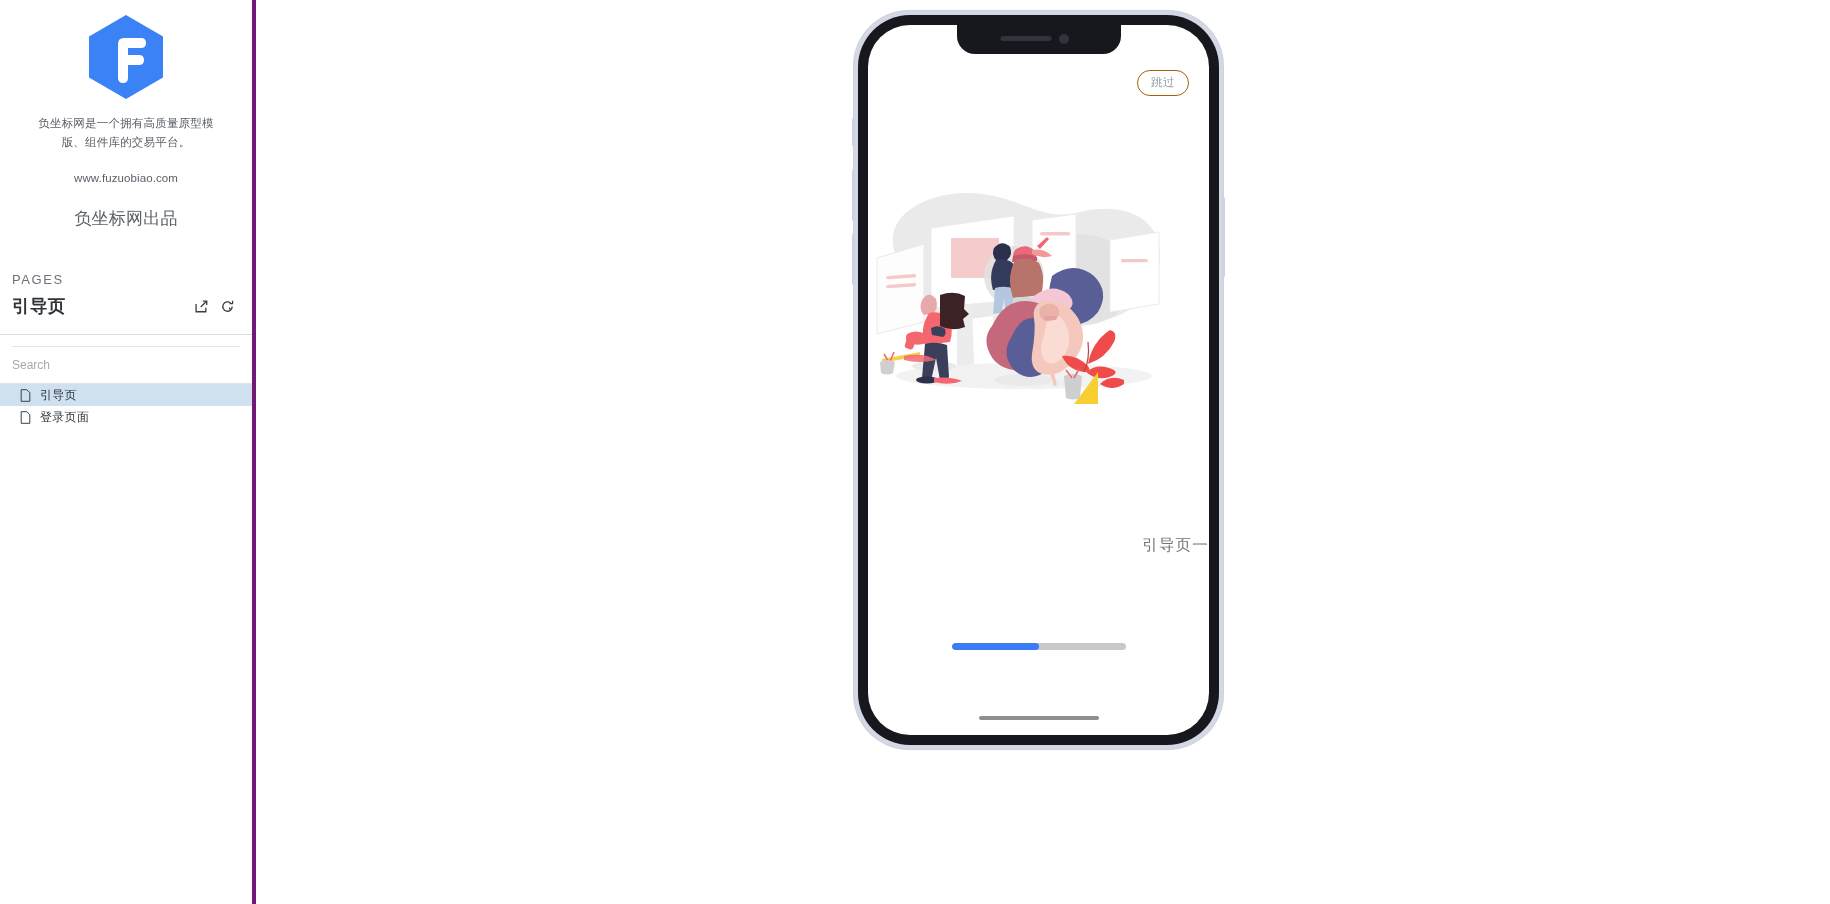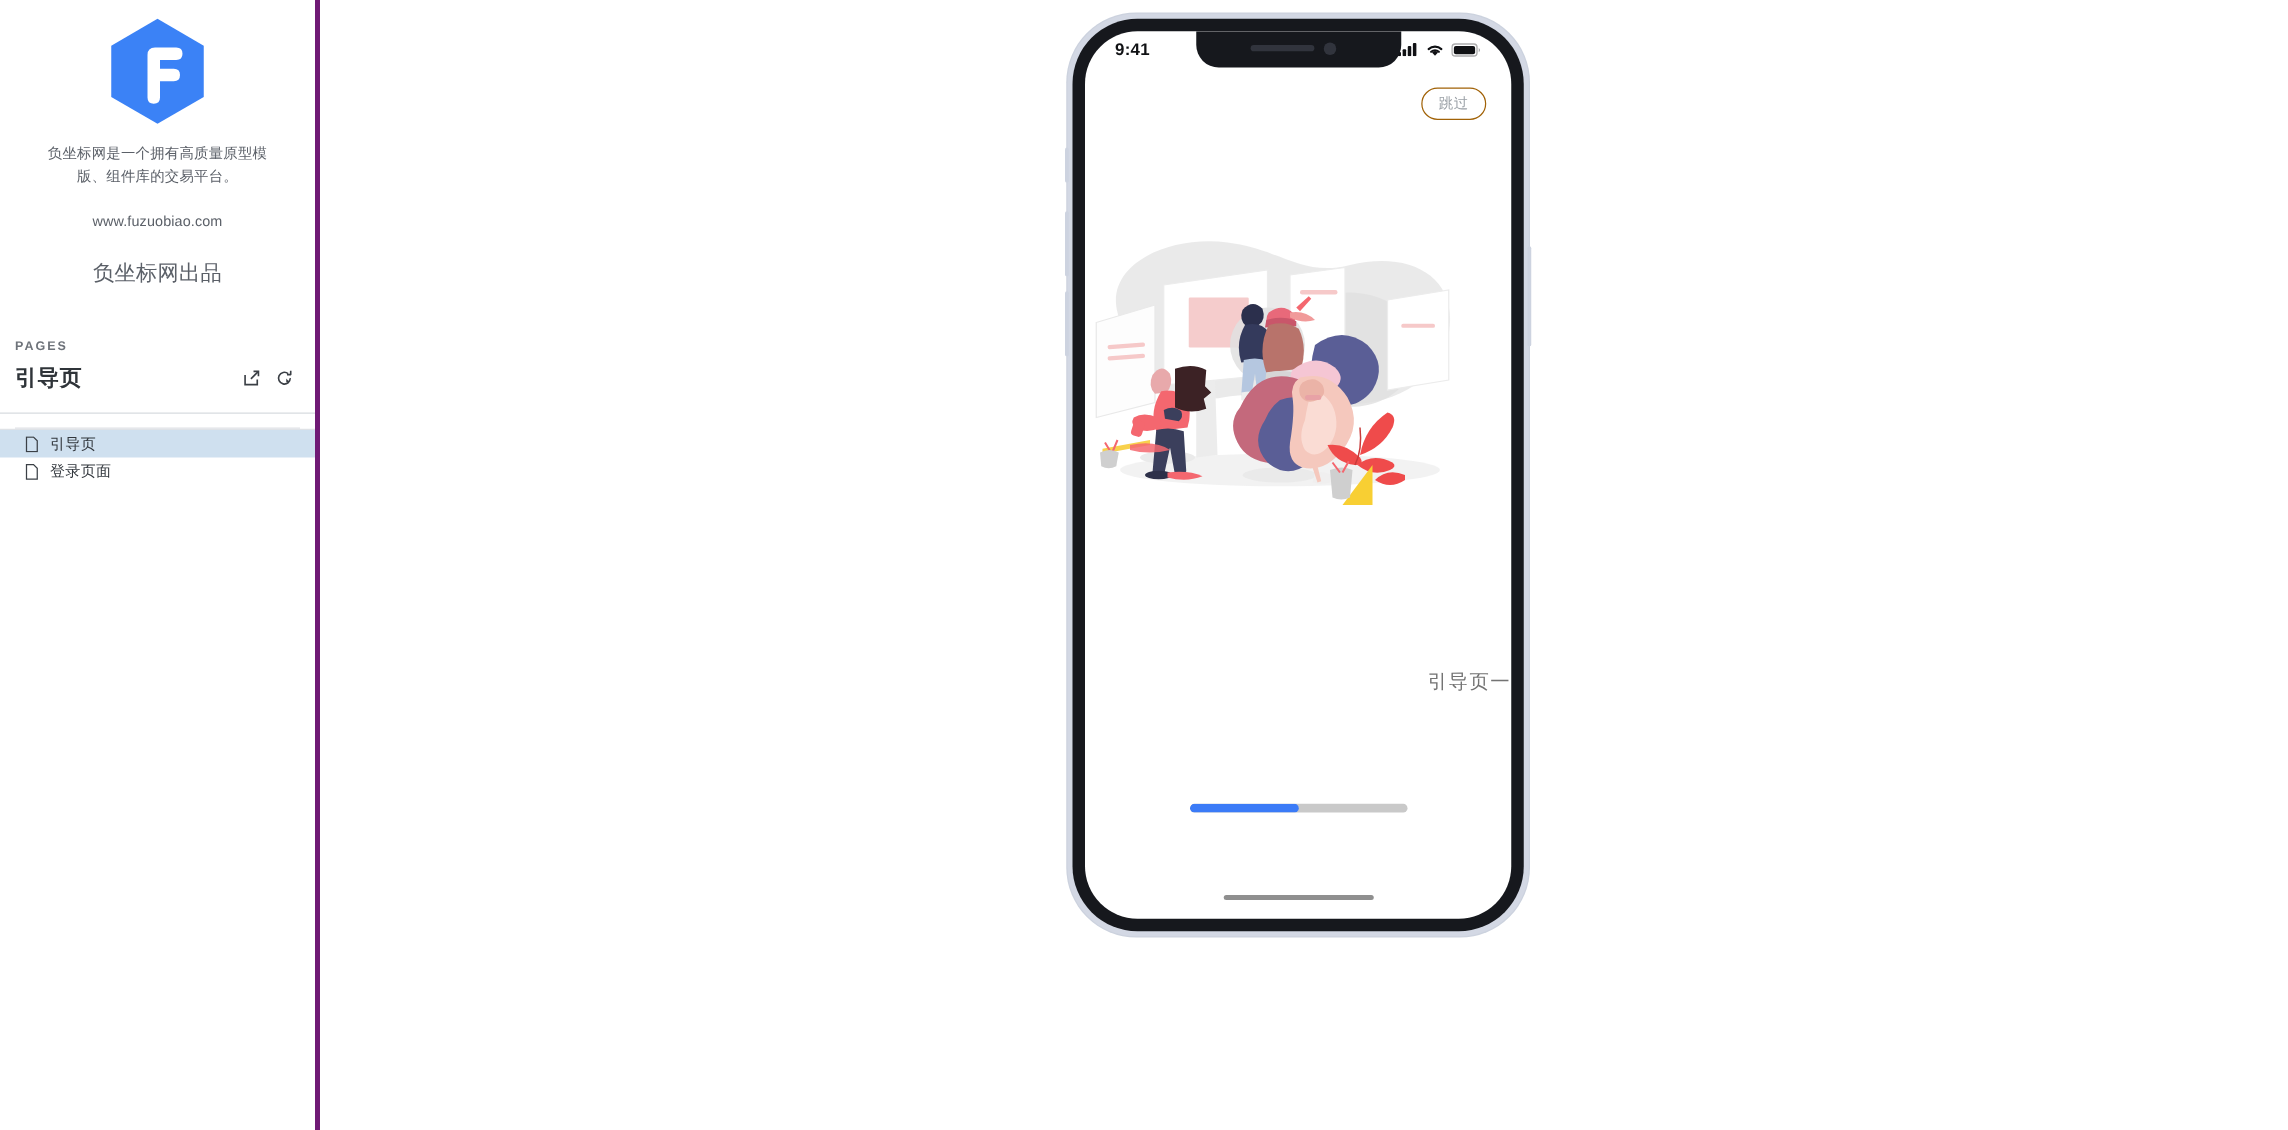--- a/index.html
+++ b/index.html
@@ -24,22 +24,22 @@
   .hex { width: 78px; height: 86px; display: block; }
   .brand-desc {
     font-size: 11.5px; color: #5b6068; line-height: 1.62;
     padding: 0 16px; letter-spacing: .2px;
   }
   .brand-url { font-size: 11.5px; color: #5b6068; margin-top: 21px; letter-spacing: .1px; }
   .brand-by { font-size: 17px; color: #5b6068; margin-top: 23px; letter-spacing: .2px; }
 
   .pages-head { margin-top: 42px; padding: 0 12px; }
   .pages-label {
-    font-size: 10px; color: #6e737a; letter-spacing: 1.6px;
-    font-weight: 700;
+    font-size: 13px; color: #6e737a; letter-spacing: 1.6px;
+    font-weight: 400;
   }
   .pages-title-row {
     display: flex; align-items: center; justify-content: space-between;
     margin-top: 7px; padding-right: 4px;
   }
   .pages-title { font-size: 17.5px; color: #2f3439; font-weight: 700; letter-spacing: .4px; }
   .pages-actions { display: flex; align-items: center; gap: 9px; }
   .icon-btn {
     width: 17px; height: 17px; display: flex; align-items: center;
     justify-content: center; cursor: pointer; color: #3a3f45;
@@ -189,20 +189,21 @@
               <path d="M9.6 8.4 L12.4 11.2 L9.6 11.2 Z" fill="currentColor" stroke="none"></path>
             </svg>
           </div>
         </div>
       </div>
     </div>
     <div class="sidebar-div"></div>
 
     <div class="search-wrap">
       <div class="search-line"></div>
+      <input class="search-input" type="text" placeholder="Search" style="">
     </div>
     <div class="search-bottom"></div>
 
     <div class="page-list">
       <div class="page-item active">
         <svg class="doc-icon" viewBox="0 0 11 13" fill="none" stroke="currentColor" stroke-width="1">
           <path d="M1.2 0.7 H6.8 L9.8 3.7 V12.3 H1.2 Z"></path>
         </svg>
         <span class="page-label">引导页</span>
       </div>
@@ -225,41 +226,20 @@
       <div class="btn-voldn"></div>
       <div class="btn-power"></div>
 
       <div class="phone-screen">
 
         <div class="notch">
           <div class="notch-speaker"></div>
           <div class="notch-cam"></div>
         </div>
 
-        <div class="statusbar">
-          <div class="sb-time">9:41</div>
-          <div class="sb-right">
-            <svg width="17" height="11" viewBox="0 0 17 11">
-              <rect x="0" y="7.5" width="2.8" height="3.5" rx="0.8" fill="#101114"></rect>
-              <rect x="4.1" y="5.3" width="2.8" height="5.7" rx="0.8" fill="#101114"></rect>
-              <rect x="8.2" y="2.8" width="2.8" height="8.2" rx="0.8" fill="#101114"></rect>
-              <rect x="12.3" y="0.3" width="2.8" height="10.7" rx="0.8" fill="#101114"></rect>
-            </svg>
-            <svg width="16" height="12" viewBox="0 0 16 12">
-              <path d="M8 10.6 L5.6 7.9 A3.7 3.7 0 0 1 10.4 7.9 Z" fill="#101114"></path>
-              <path d="M2.9 5.3 A7.6 7.6 0 0 1 13.1 5.3" stroke="#101114" stroke-width="1.7" fill="none" stroke-linecap="round"></path>
-              <path d="M4.9 7.4 A4.8 4.8 0 0 1 11.1 7.4" stroke="#101114" stroke-width="1.7" fill="none" stroke-linecap="round"></path>
-            </svg>
-            <svg width="24" height="12" viewBox="0 0 24 12">
-              <rect x="0.6" y="1.2" width="20" height="9.6" rx="2.6" fill="none" stroke="#101114" stroke-width="1.1" opacity="0.35"></rect>
-              <rect x="2.1" y="2.7" width="17" height="6.6" rx="1.6" fill="#101114"></rect>
-              <path d="M22 4.3 A2 2 0 0 1 22 7.7 Z" fill="#101114" opacity="0.4"></path>
-            </svg>
-          </div>
-        </div>
 
         <button class="skip-btn">跳过</button>
 
         <svg class="illus" viewBox="0 0 298 225">
 
           <path d="M20 70 C10 32 60 8 108 14 C150 19 168 42 206 32 C250 21 288 38 286 78
                    C284 118 250 140 214 143 C170 147 148 130 104 138 C58 146 28 112 20 70 Z" fill="#e3e3e3" opacity="0.75"></path>
           <path d="M160 96 C150 64 190 48 222 56 C256 64 266 96 252 122 C238 148 196 152 176 136
                    C158 121 166 118 160 96 Z" fill="#e0e0e0" opacity="0.8"></path>
 

